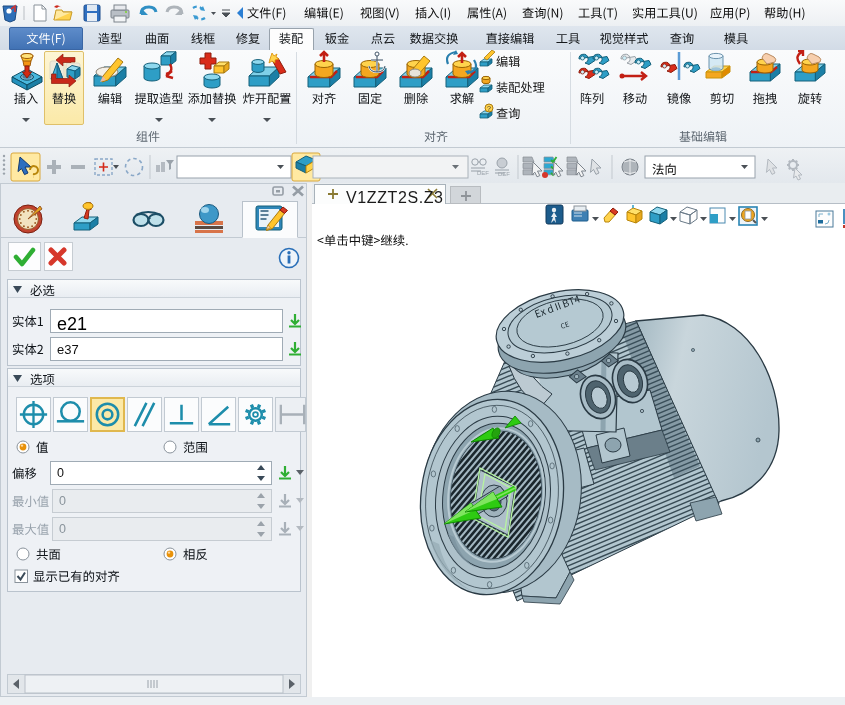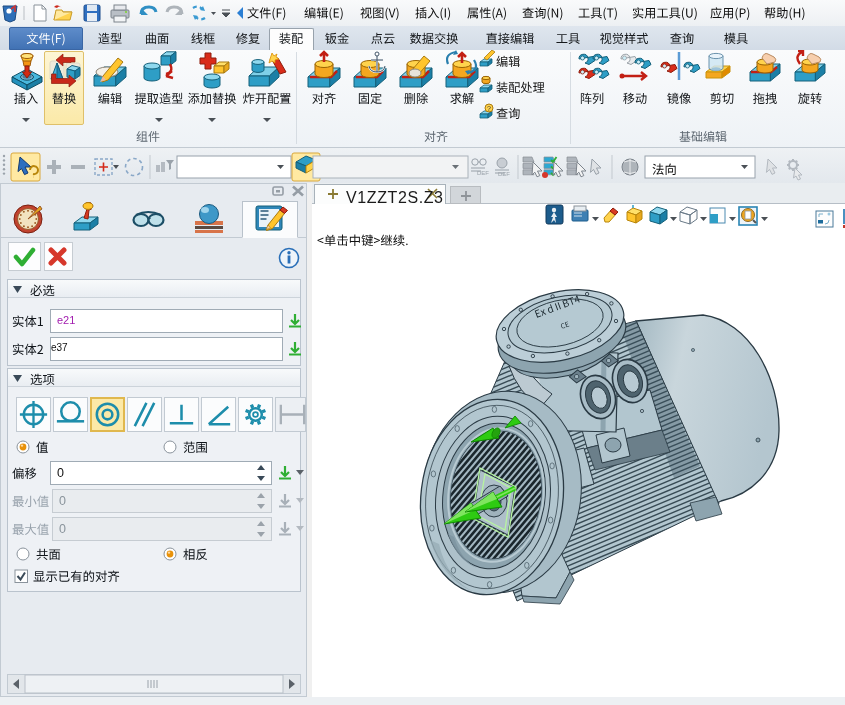--- a/index.html
+++ b/index.html
@@ -323,28 +323,28 @@
       <circle cx="12" cy="12" r="9.5" fill="#eef4fa" stroke="#2a6fb8" stroke-width="1.6"></circle>
       <rect x="10.6" y="9.5" width="2.8" height="8" fill="#2a6fb8"></rect>
       <circle cx="12" cy="6.8" r="1.7" fill="#2a6fb8"></circle>
     </svg>
     <div class="abs" style="left:7px;top:279px;width:294px;height:87px;background:#eef1f5;border:1px solid #bac3cd"></div>
     <div class="abs" style="left:8px;top:280px;width:292px;height:18px;background:linear-gradient(#f8fafb,#e9edf2);border-bottom:1px solid #ccd3da"></div>
     <svg class="abs" style="left:13px;top:286px" width="10" height="8">
       <path d="M0 0 h9 l-4.5 7Z" fill="#3a4a58"></path>
     </svg>
     <div class="abs" style="left:50px;top:309px;width:233px;height:24px;background:#fff;border:1px solid #a0abb5"></div>
-    <div class="abs" style="left:57px;top:314px;font-size:11px;color:#a21caf">e21</div>
+    <div class="abs" style="left:57px;top:314px;font-size:18px;color:#000000">e21</div>
     <svg class="abs" style="left:286px;top:312px" width="18" height="18">
       <circle cx="9" cy="9" r="8" fill="none"></circle>
       <path d="M9 2 v9 M5 8 l4 4 4 -4" stroke="#2fae33" stroke-width="2.2" fill="none"></path>
       <path d="M3 14.5 h12" stroke="#2fae33" stroke-width="2"></path>
     </svg>
     <div class="abs" style="left:50px;top:337px;width:233px;height:24px;background:#fff;border:1px solid #a0abb5"></div>
-    <div class="abs" style="left:51px;top:342px;font-size:10px;color:#111">e37</div>
+    <div class="abs" style="left:57px;top:342px;font-size:13px;color:#111">e37</div>
     <svg class="abs" style="left:286px;top:340px" width="18" height="18">
       <circle cx="9" cy="9" r="8" fill="none"></circle>
       <path d="M9 2 v9 M5 8 l4 4 4 -4" stroke="#2fae33" stroke-width="2.2" fill="none"></path>
       <path d="M3 14.5 h12" stroke="#2fae33" stroke-width="2"></path>
     </svg>
     <div class="abs" style="left:7px;top:368px;width:294px;height:224px;background:#eef1f5;border:1px solid #bac3cd"></div>
     <div class="abs" style="left:8px;top:369px;width:292px;height:18px;background:linear-gradient(#f8fafb,#e9edf2);border-bottom:1px solid #ccd3da"></div>
     <svg class="abs" style="left:13px;top:375px" width="10" height="8">
       <path d="M0 0 h9 l-4.5 7Z" fill="#3a4a58"></path>
     </svg>

